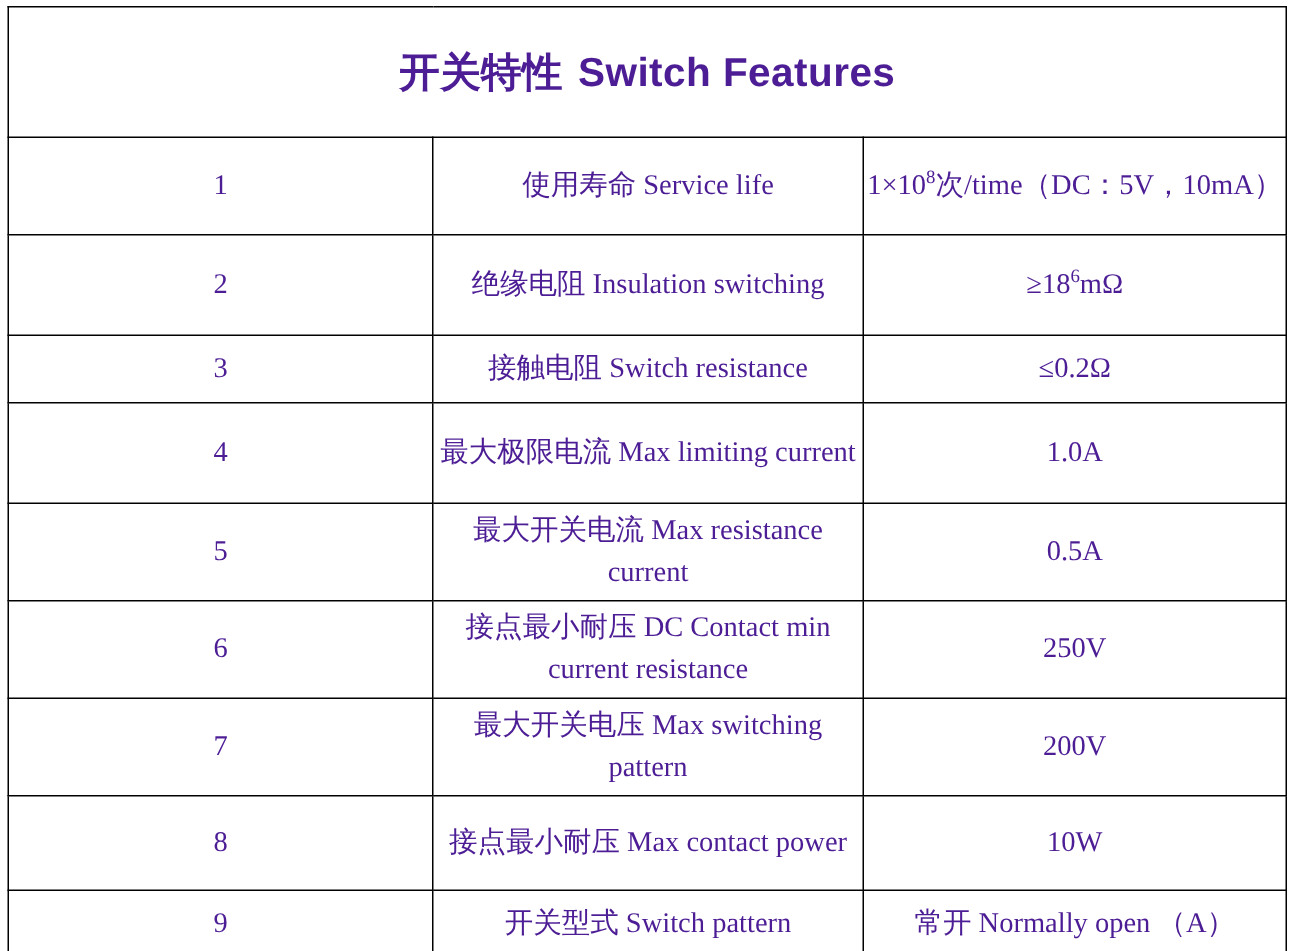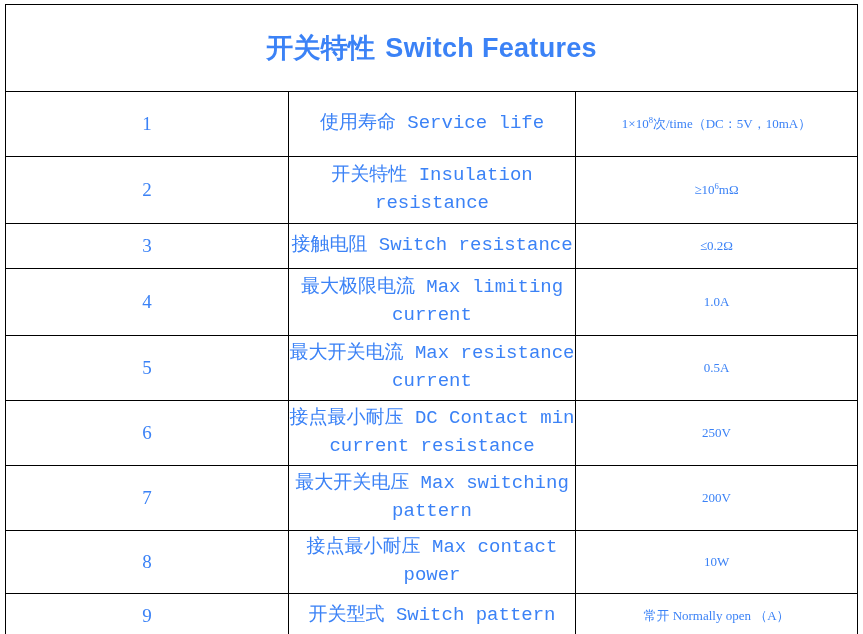--- a/index.html
+++ b/index.html
@@ -30,21 +30,21 @@
     border-collapse: collapse;
     table-layout: fixed;
   }
 
   table.spec-table td,
   table.spec-table th {
     border: 1.6px solid #000000;
     padding: 0;
     text-align: center;
     vertical-align: middle;
-    color: #3b82f6;
+    color: #4c1d95;
   }
 
   .title-cell {
     height: 86px;
     font-size: 27px;
     font-weight: bold;
     letter-spacing: 0.3px;
     font-family: "Liberation Sans", "DejaVu Sans", sans-serif;
   }
   .title-cell .cn {
@@ -59,25 +59,25 @@
 
   .num-cell {
     font-size: 19px;
     font-family: "Liberation Serif", "DejaVu Serif", serif;
   }
 
   .name-cell {
     font-size: 19px;
     line-height: 1.45;
     padding: 4px 6px;
-    font-family: Liberation Mono, monospace;
+    font-family: Liberation Serif, serif;
   }
 
   .value-cell {
-    font-size: 13px;
+    font-size: 19px;
     line-height: 1.45;
     padding: 4px 6px;
     font-family: "Liberation Serif", "DejaVu Serif", serif;
   }
 
   .row-1 td { height: 64px; }
   .row-2 td { height: 66px; }
   .row-3 td { height: 44px; }
   .row-4 td { height: 66px; }
   .row-5 td { height: 64px; }
@@ -112,22 +112,22 @@
       </tr>
 
       <tr class="row-1">
         <td class="num-cell">1</td>
         <td class="name-cell">使用寿命  Service life</td>
         <td class="value-cell"><span>1×10</span><sup>8</sup><span>次/time（DC：5V，10mA）</span></td>
       </tr>
 
       <tr class="row-2">
         <td class="num-cell">2</td>
-        <td class="name-cell">开关特性  Insulation resistance</td>
-        <td class="value-cell"><span>≥10</span><sup>6</sup><span>mΩ</span></td>
+        <td class="name-cell">绝缘电阻  Insulation switching</td>
+        <td class="value-cell"><span>≥18</span><sup>6</sup><span>mΩ</span></td>
       </tr>
 
       <tr class="row-3">
         <td class="num-cell">3</td>
         <td class="name-cell">接触电阻  Switch resistance</td>
         <td class="value-cell">≤0.2Ω</td>
       </tr>
 
       <tr class="row-4">
         <td class="num-cell">4</td>

